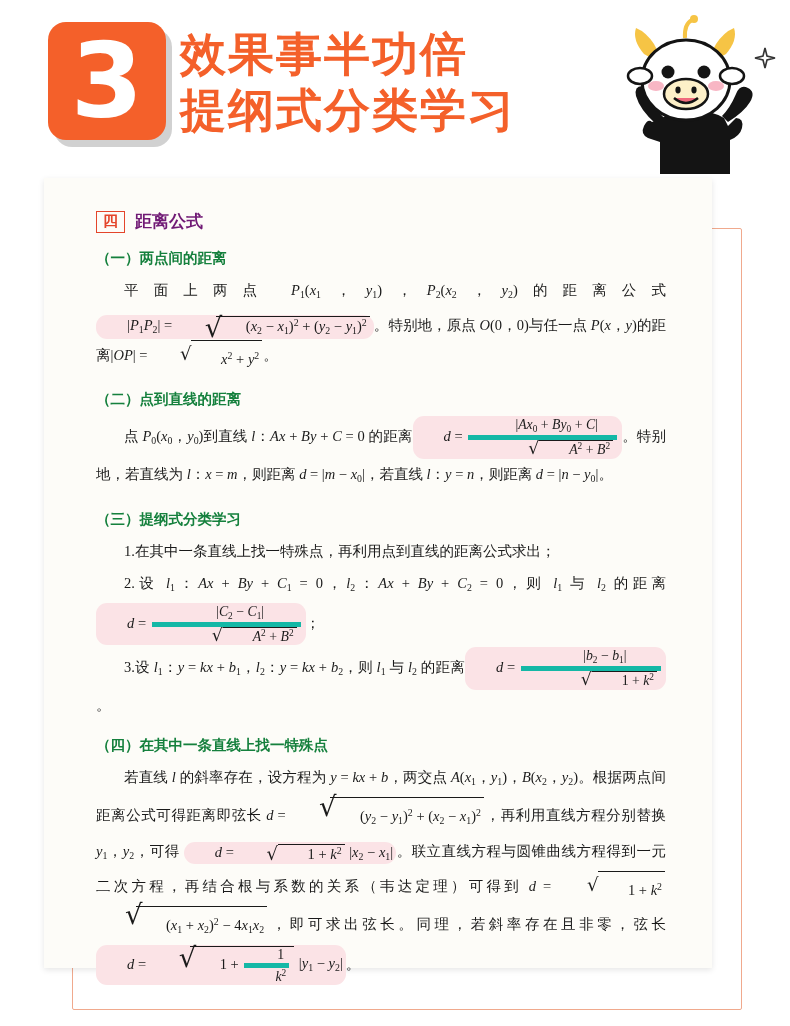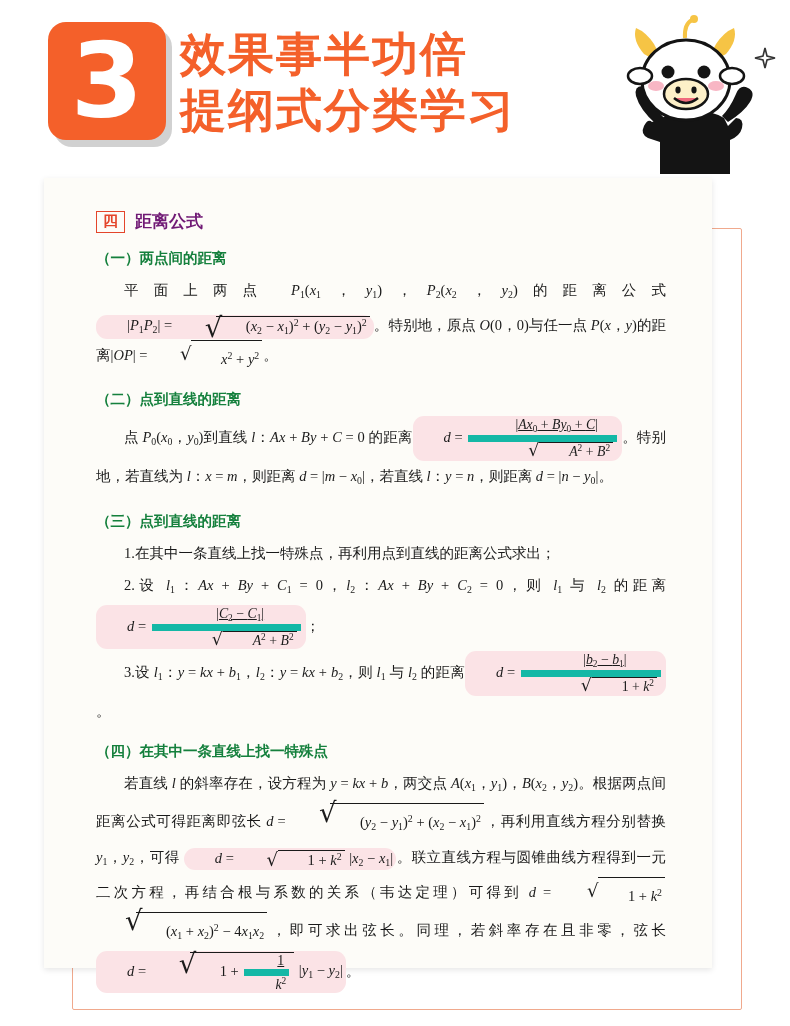--- a/index.html
+++ b/index.html
@@ -160,22 +160,22 @@
   }
   
   .frac {
     display: inline-block;
     vertical-align: middle;
     text-align: center;
     font-size: 0.95em;
     line-height: 1.15;
     margin: 0 2px;
   }
-  .frac .num { display: block; padding: 0 3px; text-decoration: underline; }
-  .frac .den { display: block; padding: 0 3px; border-top: 7px solid #14b8a6; }
+  .frac .num { display: block; padding: 0 3px; }
+  .frac .den { display: block; padding: 0 3px; border-top: 5px solid #14b8a6; }
   
   .sqrt {
     display: inline-block;
     vertical-align: middle;
     position: relative;
     padding-left: 11px;
     margin: 0 1px;
   }
   .sqrt::before {
     content: "\221A";
@@ -260,21 +260,21 @@
     <p class="para indent">
       平面上两点 <span class="m">P</span><sub>1</sub>(<span class="m">x</span><sub>1</sub>，<span class="m">y</span><sub>1</sub>)，<span class="m">P</span><sub>2</sub>(<span class="m">x</span><sub>2</sub>，<span class="m">y</span><sub>2</sub>)的距离公式<span class="hl"><span class="abs">|<span class="m">P</span><sub>1</sub><span class="m">P</span><sub>2</sub>| =</span> <span class="sqrt idx3"><span class="rad">(<span class="m">x</span><sub>2</sub> − <span class="m">x</span><sub>1</sub>)<sup>2</sup> + (<span class="m">y</span><sub>2</sub> − <span class="m">y</span><sub>1</sub>)<sup>2</sup></span></span></span>。特别地，原点 <span class="m">O</span>(0，0)与任一点 <span class="m">P</span>(<span class="m">x</span>，<span class="m">y</span>)的距离<span class="abs">|<span class="m">OP</span>| =</span> <span class="sqrt"><span class="rad"><span class="m">x</span><sup>2</sup> + <span class="m">y</span><sup>2</sup></span></span>。
     </p>
 
     <div class="sub-head">（二）点到直线的距离</div>
 
     <p class="para indent">
       点 <span class="m">P</span><sub>0</sub>(<span class="m">x</span><sub>0</sub>，<span class="m">y</span><sub>0</sub>)到直线 <span class="m">l</span>：<span class="m">Ax</span> + <span class="m">By</span> + <span class="m">C</span> = 0 的距离<span class="hl"><span class="m">d</span> = <span class="frac"><span class="num"><span class="abs">|<span class="m">Ax</span><sub>0</sub> + <span class="m">By</span><sub>0</sub> + <span class="m">C</span>|</span></span><span class="den"><span class="sqrt"><span class="rad"><span class="m">A</span><sup>2</sup> + <span class="m">B</span><sup>2</sup></span></span></span></span></span>。特别地，若直线为 <span class="m">l</span>：<span class="m">x</span> = <span class="m">m</span>，则距离 <span class="m">d</span> = <span class="abs">|<span class="m">m</span> − <span class="m">x</span><sub>0</sub>|</span>，若直线 <span class="m">l</span>：<span class="m">y</span> = <span class="m">n</span>，则距离 <span class="m">d</span> = <span class="abs">|<span class="m">n</span> − <span class="m">y</span><sub>0</sub>|</span>。
     </p>
 
-    <div class="sub-head">（三）点到直线的距离</div>
+    <div class="sub-head">（三）提纲式分类学习</div>
 
     <p class="para indent">1.在其中一条直线上找一特殊点，再利用点到直线的距离公式求出；</p>
 
     <p class="para indent">
       2.设 <span class="m">l</span><sub>1</sub>：<span class="m">Ax</span> + <span class="m">By</span> + <span class="m">C</span><sub>1</sub> = 0，<span class="m">l</span><sub>2</sub>：<span class="m">Ax</span> + <span class="m">By</span> + <span class="m">C</span><sub>2</sub> = 0，则 <span class="m">l</span><sub>1</sub> 与 <span class="m">l</span><sub>2</sub> 的距离<span class="hl"><span class="m">d</span> = <span class="frac"><span class="num"><span class="abs">|<span class="m">C</span><sub>2</sub> − <span class="m">C</span><sub>1</sub>|</span></span><span class="den"><span class="sqrt"><span class="rad"><span class="m">A</span><sup>2</sup> + <span class="m">B</span><sup>2</sup></span></span></span></span></span>；
     </p>
 
     <p class="para indent">
       3.设 <span class="m">l</span><sub>1</sub>：<span class="m">y</span> = <span class="m">kx</span> + <span class="m">b</span><sub>1</sub>，<span class="m">l</span><sub>2</sub>：<span class="m">y</span> = <span class="m">kx</span> + <span class="m">b</span><sub>2</sub>，则 <span class="m">l</span><sub>1</sub> 与 <span class="m">l</span><sub>2</sub> 的距离<span class="hl"><span class="m">d</span> = <span class="frac"><span class="num"><span class="abs">|<span class="m">b</span><sub>2</sub> − <span class="m">b</span><sub>1</sub>|</span></span><span class="den"><span class="sqrt"><span class="rad">1 + <span class="m">k</span><sup>2</sup></span></span></span></span></span>。
     </p>

